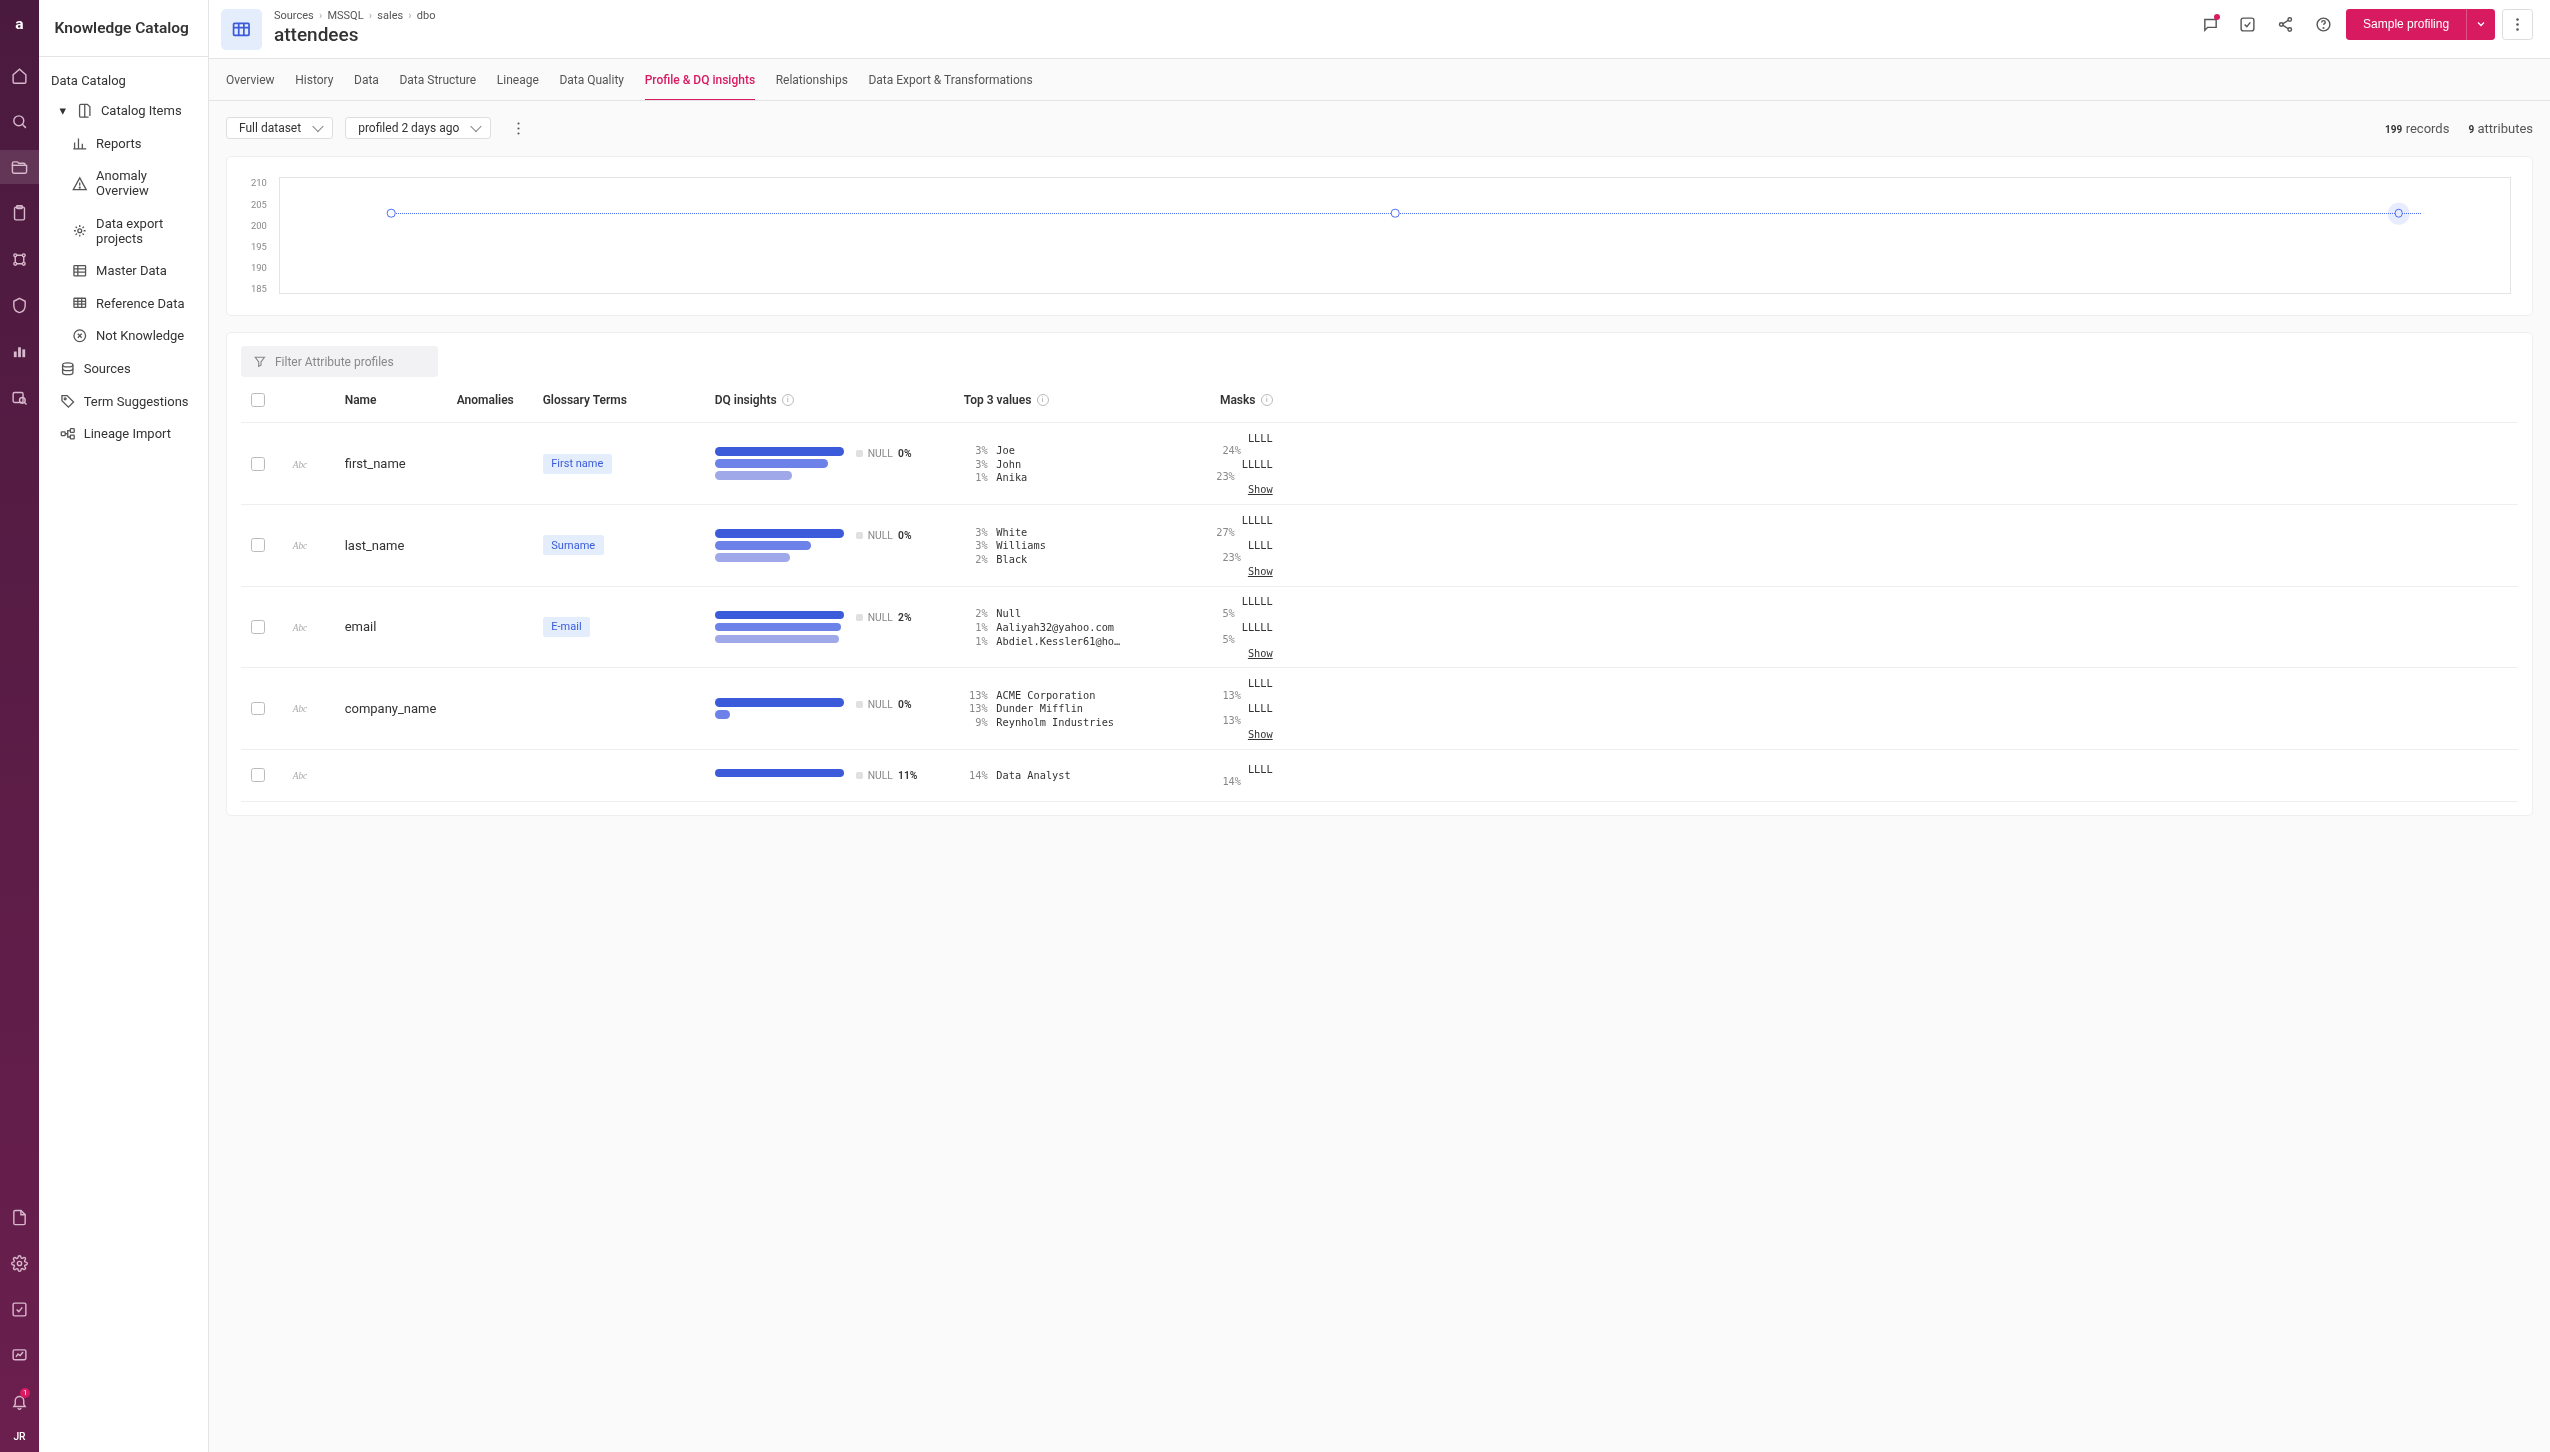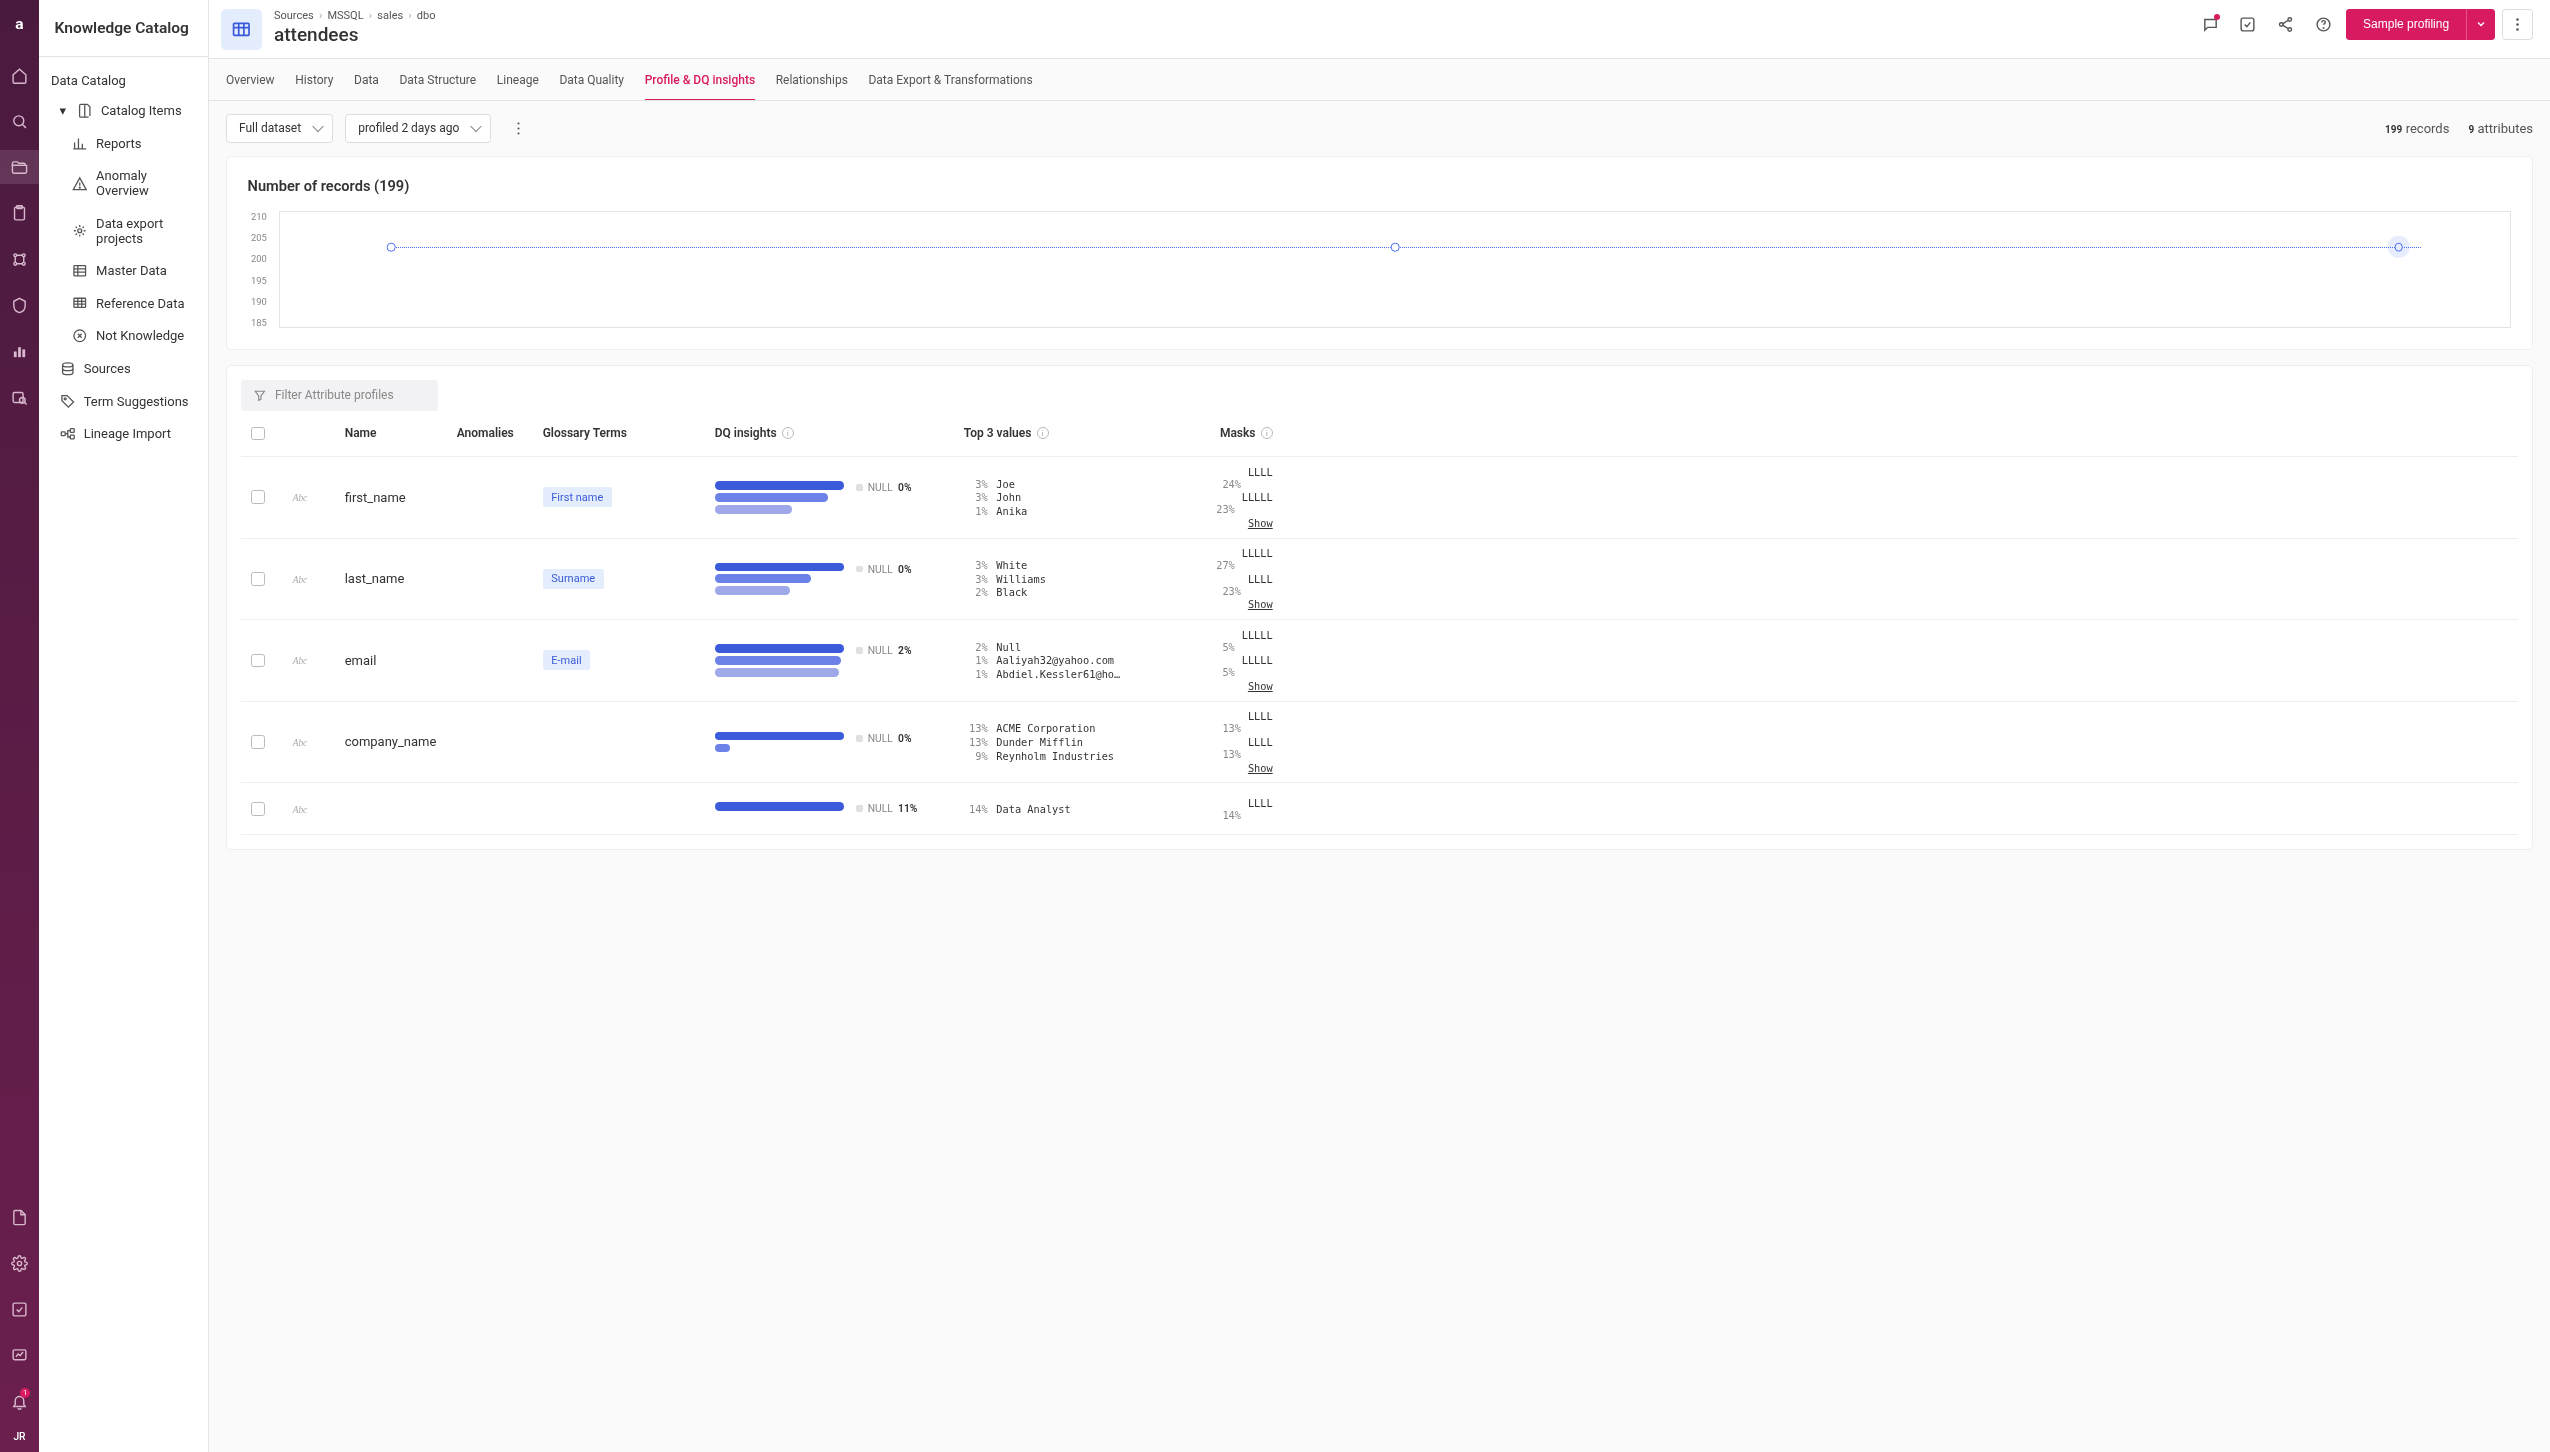--- a/index.html
+++ b/index.html
@@ -44,21 +44,21 @@
 .btn-group { display: flex; }
 .icon-btn.bordered { border: 0.9px solid #ddd; border-radius: 3.4px; }
 
 
 .tabs { display: flex; gap: 20.6px; padding: 0 17px; border-bottom: 0.9px solid #e4e4e7; background:#fafafb;}
 .tab { padding: 13.7px 0 12px 0; font-size: 12px; color: #555; cursor: pointer; border-bottom: 1.7px solid transparent; }
 .tab.active { color: #d81b60; border-bottom-color: #d81b60; font-weight: 500; }
 
 
 .toolbar { display: flex; align-items: center; padding: 12px 17px; gap: 12px; background:#fafafb;}
-.select { border: 0.9px solid #ddd; border-radius: 3.4px; padding: 0 31px 0 12px; height: 29px; display:flex; align-items:center; cursor:pointer; position:relative; background:#fff; font-size:12px;}
+.select { border: 0.9px solid #ddd; border-radius: 3.4px; padding: 0 31px 0 12px; height: 22px; display:flex; align-items:center; cursor:pointer; position:relative; background:#fff; font-size:12px;}
 .select::after { content:''; position:absolute; right:10.3px; top:50%; width:6.9px; height:6.9px; border-right:1.3px solid #888; border-bottom:1.3px solid #888; transform: translateY(-70%) rotate(45deg);}
 .toolbar-right { margin-left: auto; display:flex; gap: 19px; align-items:center; font-size: 13px;}
 .toolbar-right b { font-size: 10px; font-weight: 700; margin-right: 3.4px;}
 .toolbar-right span { color:#555;}
 
 
 .content { flex:1; overflow-y: auto; padding: 0 17px 17px 17px; background:#fafafb;}
 .card { background: #fff; border: 0.9px solid #eee; border-radius: 5.2px; padding: 20.6px; margin-bottom: 15.5px; }
 .card-title { font-size: 14.6px; font-weight: 600; margin-bottom: 15.5px; }
 .chart-wrap { display:flex; gap: 8.6px;}
@@ -391,21 +391,20 @@
           </svg>
         </button>
       <div class="toolbar-right">
         <div><b>199</b><span>records</span></div>
         <div><b>9</b><span>attributes</span></div>
       </div>
     </div>
 
     <div class="content">
       <div class="card">
-        <div class="card-title">Number of records  (199)</div>
         <div class="chart-wrap">
           <div class="y-axis" id="yaxis">
               <div>210</div>
               <div>205</div>
               <div>200</div>
               <div>195</div>
               <div>190</div>
               <div>185</div>
             </div>
           <div class="chart-area">

